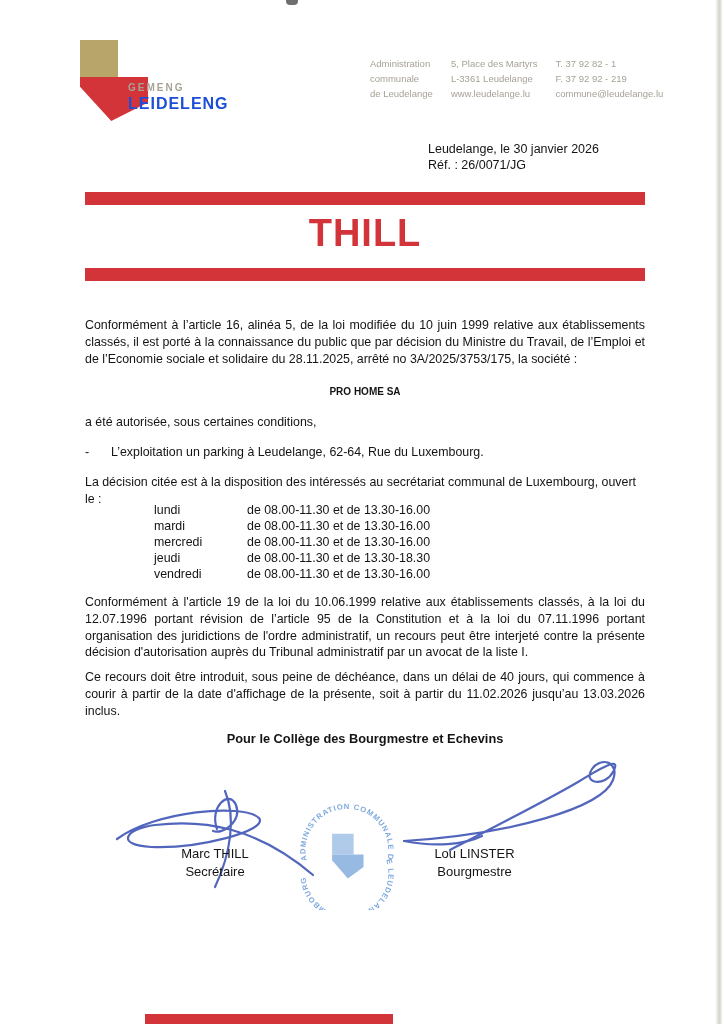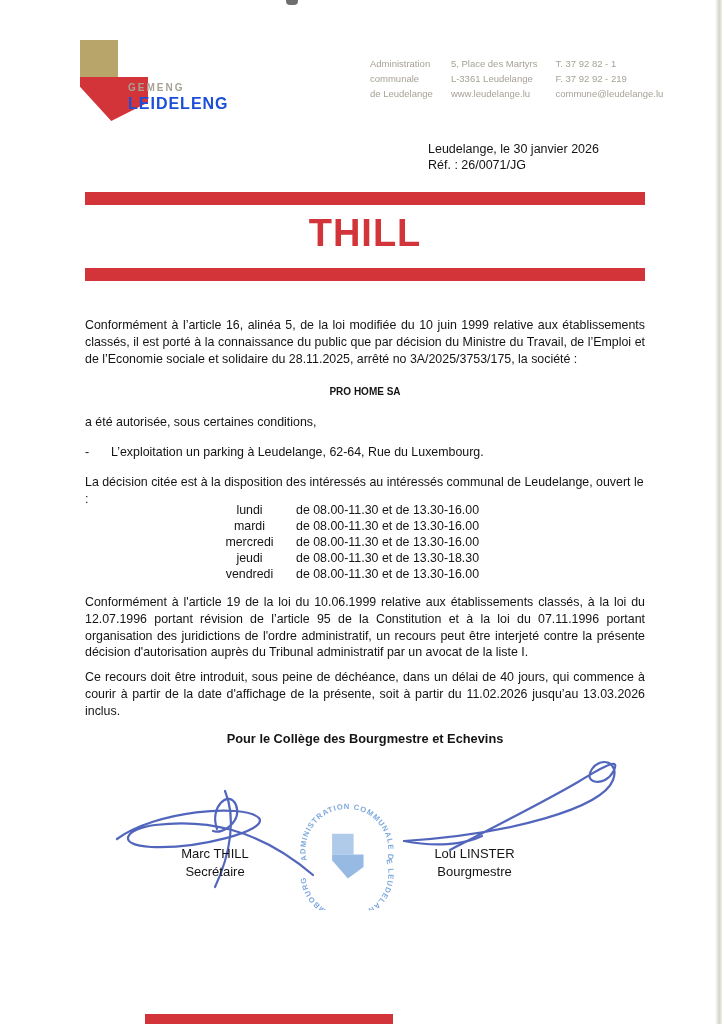--- a/index.html
+++ b/index.html
@@ -32,21 +32,21 @@
   
   .doc{position:absolute;left:85px;width:560px;font-size:12.4px;line-height:16.8px;}
   .just{text-align:justify;}
   .p1{top:317px;} .company{top:384px;text-align:center;font-weight:bold;font-size:10px;}
   .auth{top:414px;} 
   .bullet{top:444px;display:flex;}
   .bullet .dash{width:26px;}
   .avail{top:474px;}
   .schedule{top:502px;}
   .schedule .row{display:flex;line-height:16px;height:16px;}
-  .schedule .day{margin-left:118px;width:93px;text-align:center;}
+  .schedule .day{margin-left:69px;width:93px;}
   .p2{top:594px;} .p3{top:669px;}
   .college{top:731px;text-align:center;font-weight:bold;font-size:12.8px;}
   
   .sig-svg{position:absolute;}
   .sig-left{left:105px;top:785px;}
   .sig-right{left:392px;top:748px;}
   .namecard{position:absolute;text-align:center;font-size:13px;line-height:18px;}
   .name-left{left:145px;top:845px;width:140px;}
   .name-right{left:402px;top:845px;width:145px;}
   .stamp{position:absolute;left:289px;top:794px;width:116px;height:116px;}
@@ -100,21 +100,21 @@
   <div class="avis">THILL</div>
   <div class="redbar bar-bottom"></div>
 
   <div class="doc just p1">Conformément à l’article 16, alinéa 5, de la loi modifiée du 10 juin 1999 relative aux établissements classés, il est porté à la connaissance du public que par décision du Ministre du Travail, de l’Emploi et de l’Economie sociale et solidaire du 28.11.2025, arrêté no 3A/2025/3753/175, la société :</div>
   <div class="doc company">PRO HOME SA</div>
   <div class="doc auth">a été autorisée, sous certaines conditions,</div>
   <div class="doc bullet">
     <span class="dash">-</span>
     <span>L’exploitation un parking à Leudelange, 62-64, Rue du Luxembourg.</span>
   </div>
-  <div class="doc avail">La décision citée est à la disposition des intéressés au intéressés communal de Leudelange, ouvert le :</div>
+  <div class="doc avail">La décision citée est à la disposition des intéressés au secrétariat communal de Luxembourg, ouvert le :</div>
 
   <div class="doc schedule">
     <div class="row">
       <span class="day">lundi</span>
       <span class="hours">de 08.00-11.30 et de 13.30-16.00</span>
     </div>
     <div class="row">
       <span class="day">mardi</span>
       <span class="hours">de 08.00-11.30 et de 13.30-16.00</span>
     </div>

